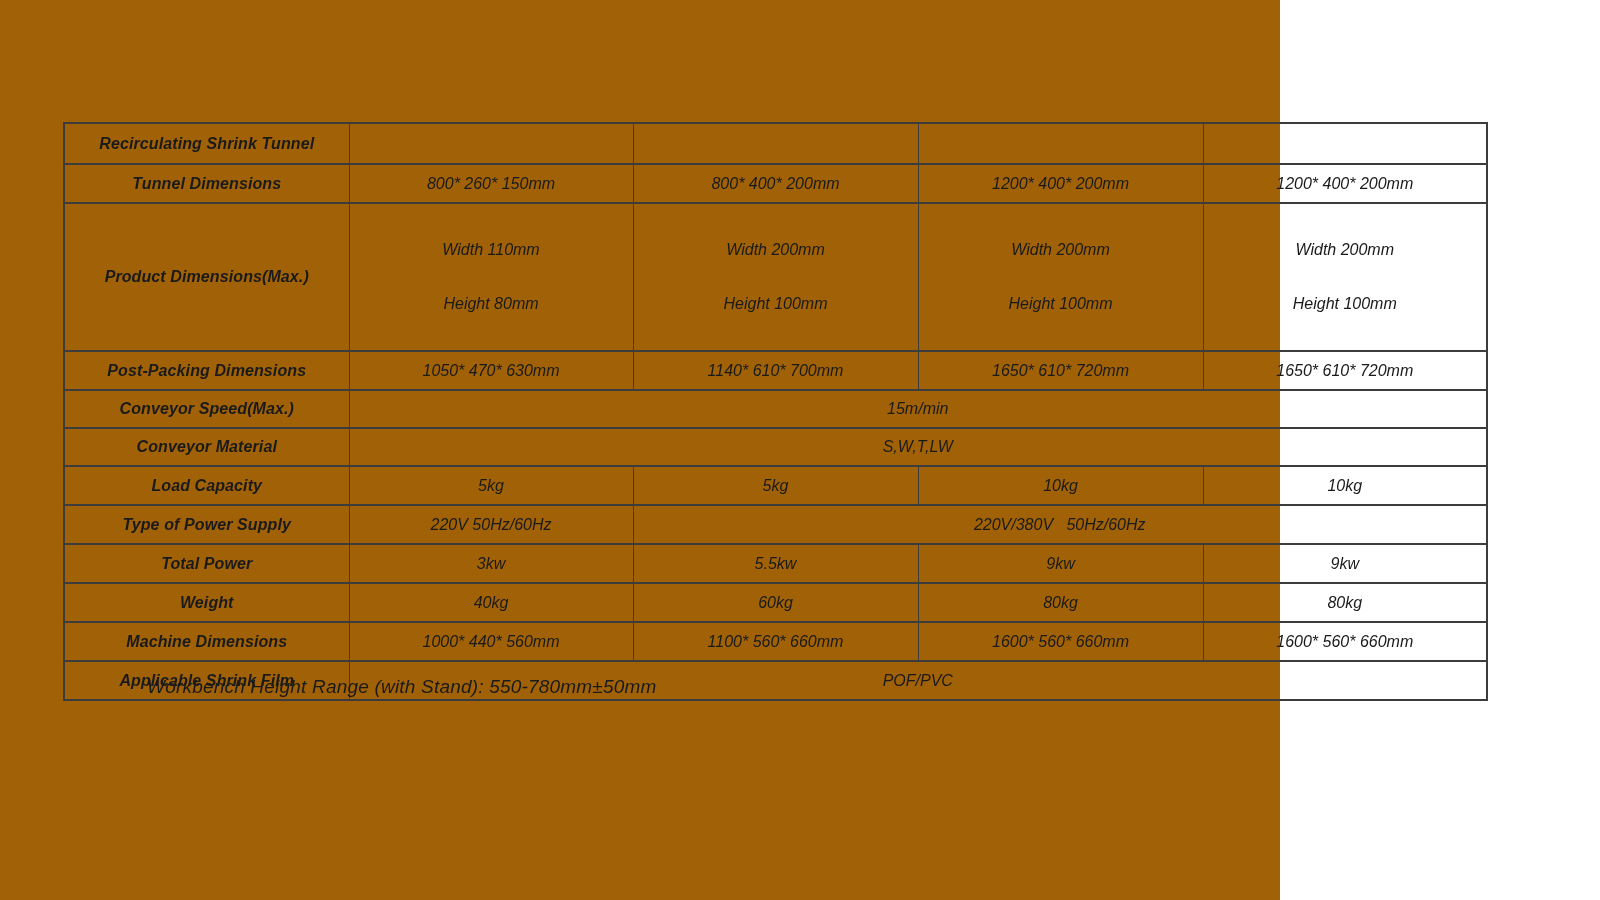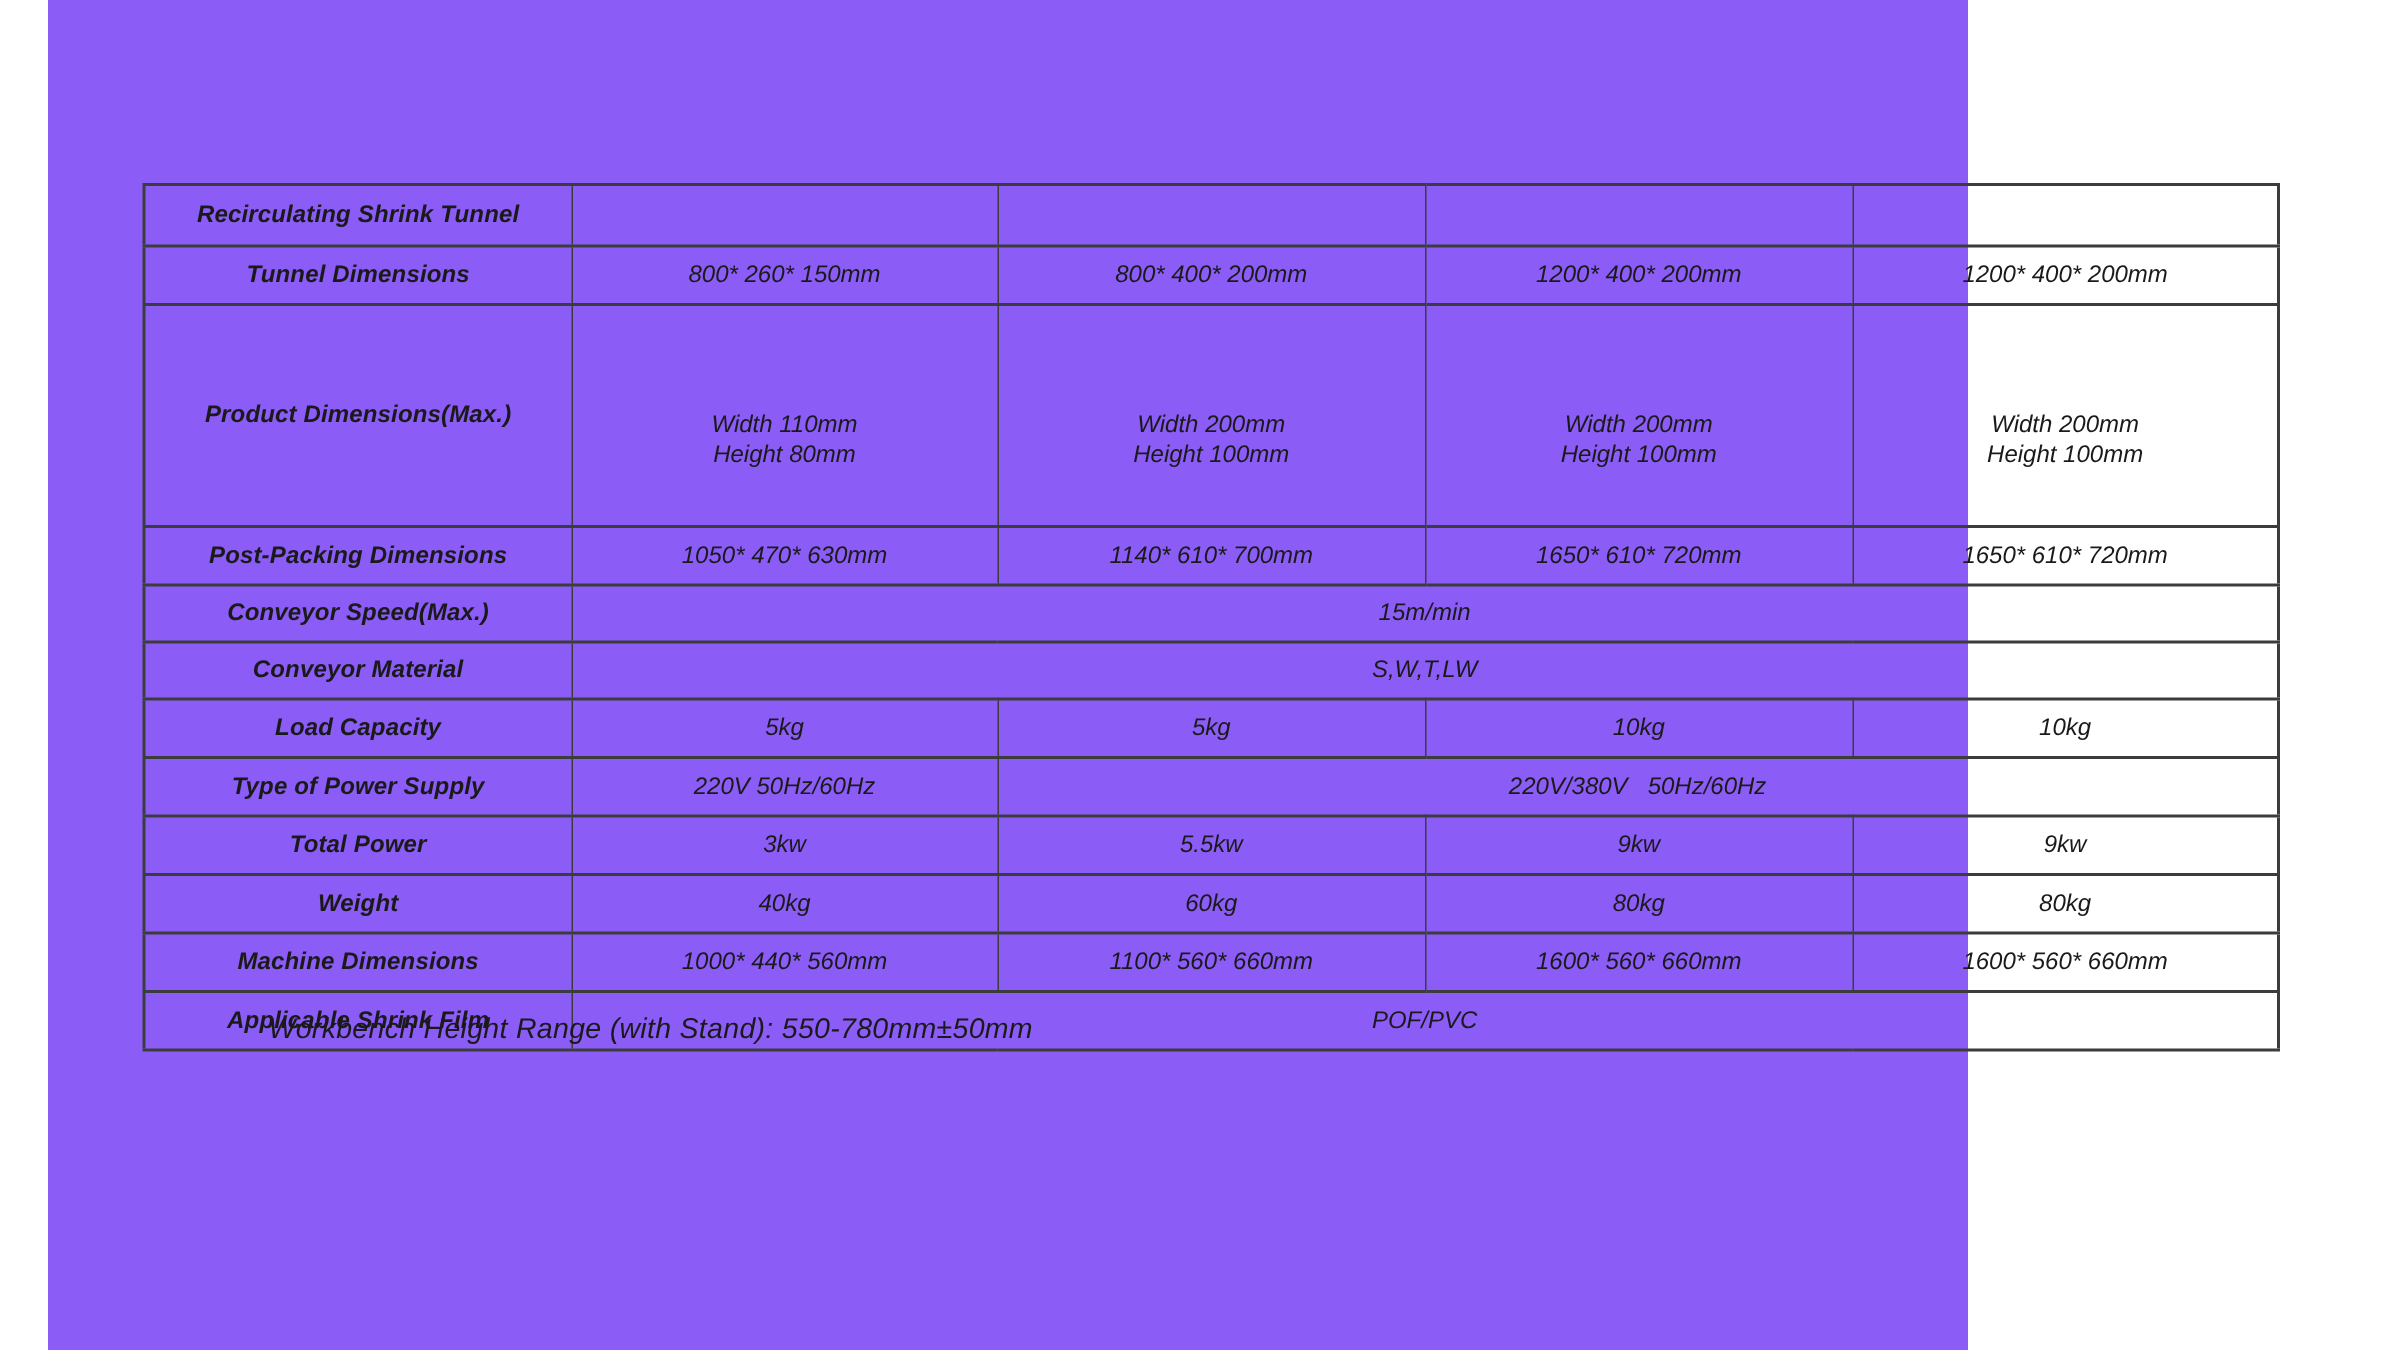--- a/index.html
+++ b/index.html
@@ -2,21 +2,21 @@
 <html><head>
 <meta charset="utf-8">
 <style>
   * { margin: 0; padding: 0; box-sizing: border-box; }
   html, body {
     width: 1600px; height: 900px;
     background: #ffffff;
     font-family: "Liberation Sans", sans-serif;
     overflow: hidden;
   }
-  .sheet { position: relative; width: 1280px; height: 900px; background: #8b5cf6; margin-left: 32px; }
+  .sheet { position: relative; width: 1280px; height: 900px; background: #a16207; }
 
   table.spec {
     position: absolute;
     left: 63px; top: 122px;
     width: 1423px;
     border-collapse: collapse;
     table-layout: fixed;
     border: 2px solid #3c3c3c;
   }
   td {
@@ -33,21 +33,21 @@
     overflow: hidden;
     padding: 0;
   }
   td.lbl { font-weight: 700; font-size: 16px; letter-spacing: 0.1px; }
   tr.r   { height: 39px; }
   tr.r-head { height: 41px; }
   tr.r-tall { height: 78px; }
   tr.r-38 { height: 38px; padding-left: 34px; }
   .twolines {
     display: flex; flex-direction: column;
-    justify-content: flex-end;
+    justify-content: space-between;
     height: 74px;
   }
   .twolines span { line-height: 20px; }
 
   .footnote {
     position: absolute;
     left: 147px; top: 676px;
     font-style: italic;
     font-size: 19px;
     color: #1a1a1a;

